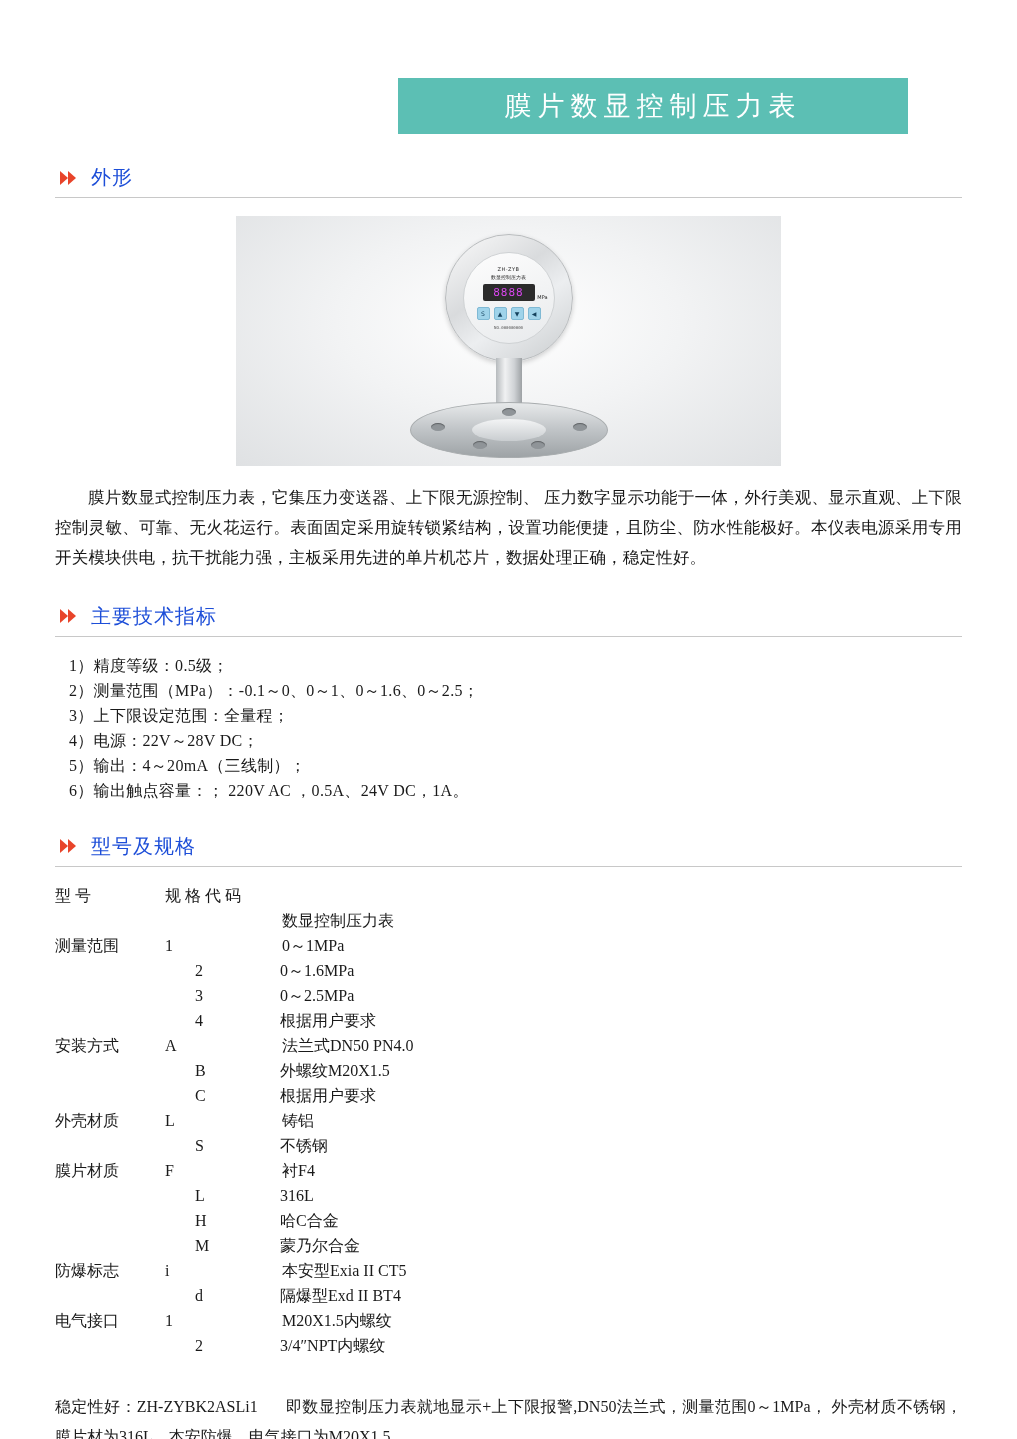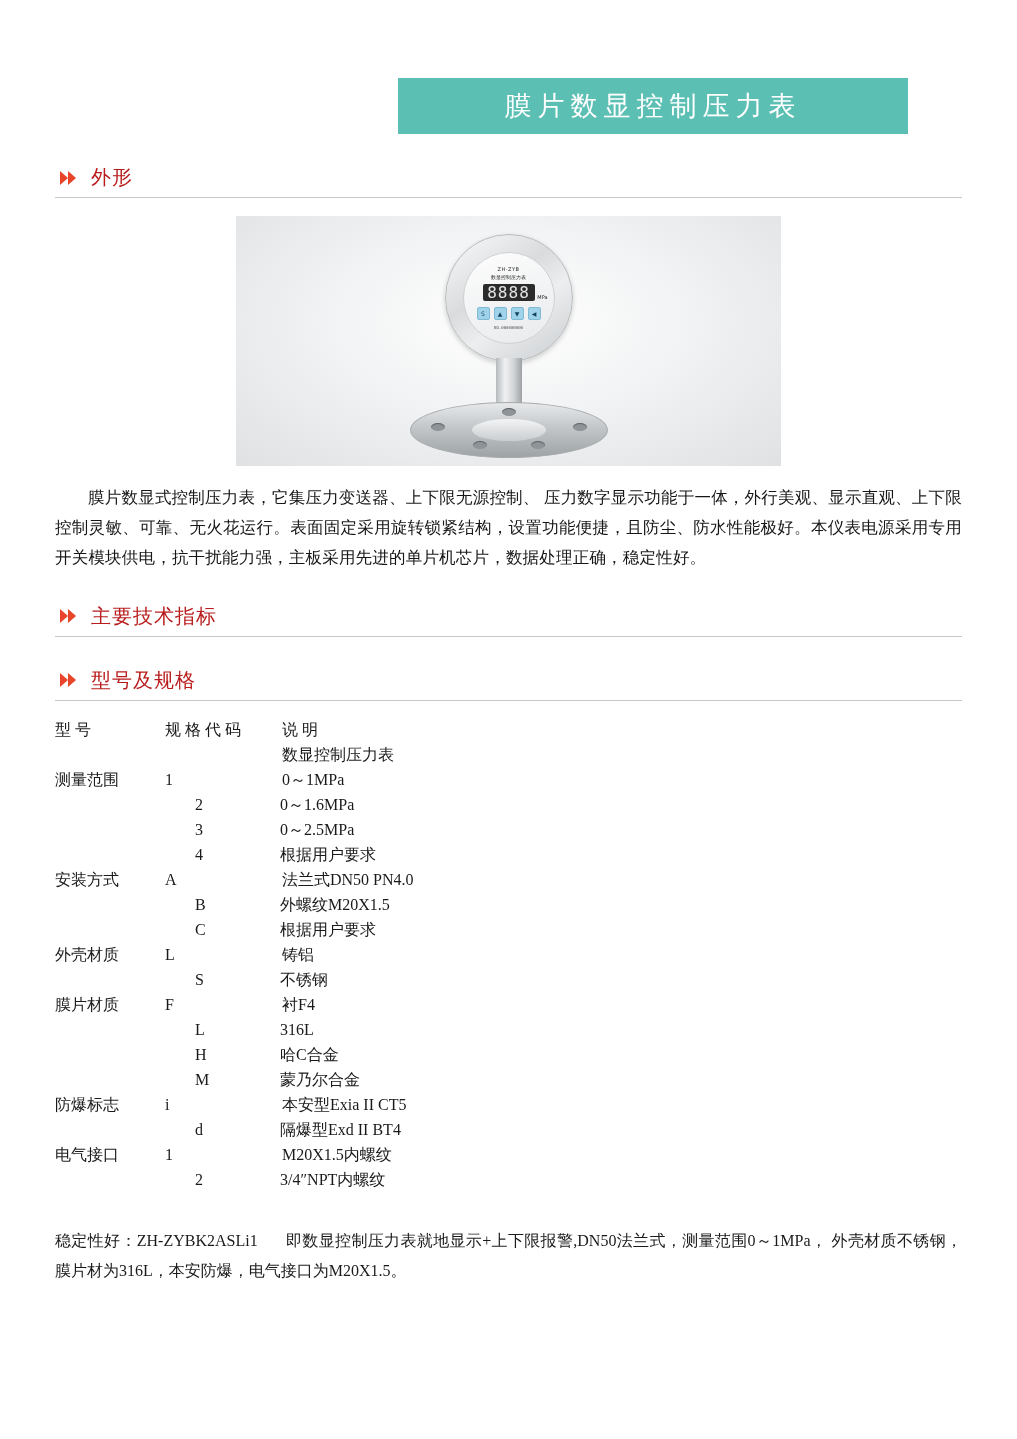--- a/index.html
+++ b/index.html
@@ -52,21 +52,21 @@
     width: 20px;
     height: 20px;
     margin-right: 12px;
     margin-left: 4px;
     position: relative;
     flex: 0 0 auto;
   }
   .section-head .marker svg { display:block; }
   .section-head .label {
     font-size: 20px;
-    color: #b91c1c;
+    color: #1d4ed8;
     letter-spacing: 1px;
   }
 
   
   .figure-wrap {
     margin-top: 18px;
     display: flex;
     justify-content: center;
   }
   .figure {
@@ -121,23 +121,23 @@
     width: 52px;
     height: 17px;
     background: #2b2b2b;
     border-radius: 2px;
     display: flex;
     align-items: center;
     justify-content: center;
     position: relative;
   }
   .gauge-lcd .digits {
-    color: #e5e5e5;
+    color: #d946ef;
     font-family: "DejaVu Sans Mono", monospace;
-    font-size: 16px;
+    font-size: 11px;
     letter-spacing: 1px;
   }
   .gauge-unit {
     position: absolute;
     right: -13px;
     bottom: 1px;
     font-size: 5px;
     color: #222;
     font-family: "DejaVu Sans", sans-serif;
   }
@@ -310,36 +310,43 @@
   <div class="section-head">
     <span class="marker">
       <svg width="20" height="20" viewBox="0 0 20 20">
         <polygon points="1,3 9,10 1,17" fill="#e8442a"></polygon>
         <polygon points="9,3 17,10 9,17" fill="#e8442a"></polygon>
       </svg>
     </span>
     <span class="label">主要技术指标</span>
   </div>
 
+  <ul class="spec-list">
+    <li>1）精度等级：0.5级；</li>
+    <li>2）测量范围（MPa）：-0.1～0、0～1、0～1.6、0～2.5；</li>
+    <li>3）上下限设定范围：全量程；</li>
+    <li>4）电源：22V～28V  DC；</li>
+    <li>5）输出：4～20mA（三线制）；</li>
+    <li>6）输出触点容量：；  220V  AC ，0.5A、24V  DC，1A。</li>
+  </ul>
 
   <div class="section-head">
     <span class="marker">
       <svg width="20" height="20" viewBox="0 0 20 20">
         <polygon points="1,3 9,10 1,17" fill="#e8442a"></polygon>
         <polygon points="9,3 17,10 9,17" fill="#e8442a"></polygon>
       </svg>
     </span>
     <span class="label">型号及规格</span>
   </div>
 
   <div class="model-table">
     <div class="model-row">
       <span class="mt-col-name">型 号</span>
       <span class="mt-col-code">规 格 代 码</span>
-      <span class="mt-col-desc desc-pad">说 明</span>
     </div>
     <div id="model-rows">
         <div class="model-row">
           <span class="mt-col-name"></span>
           <span class="mt-col-code"></span>
           <span class="mt-col-desc desc-pad">数显控制压力表</span>
         </div>
         <div class="model-row">
           <span class="mt-col-name">测量范围</span>
           <span class="mt-col-code">1</span>

